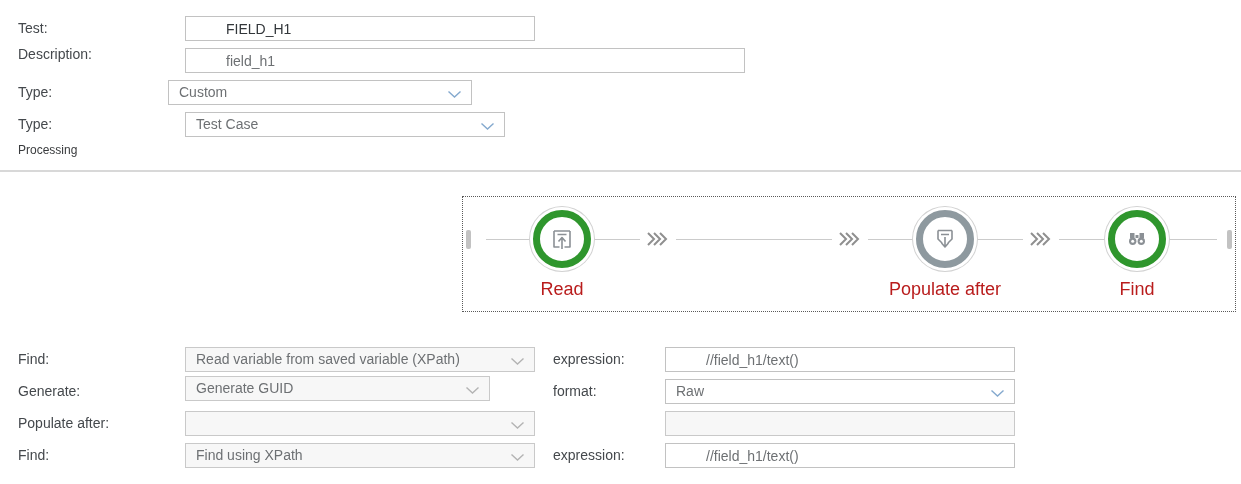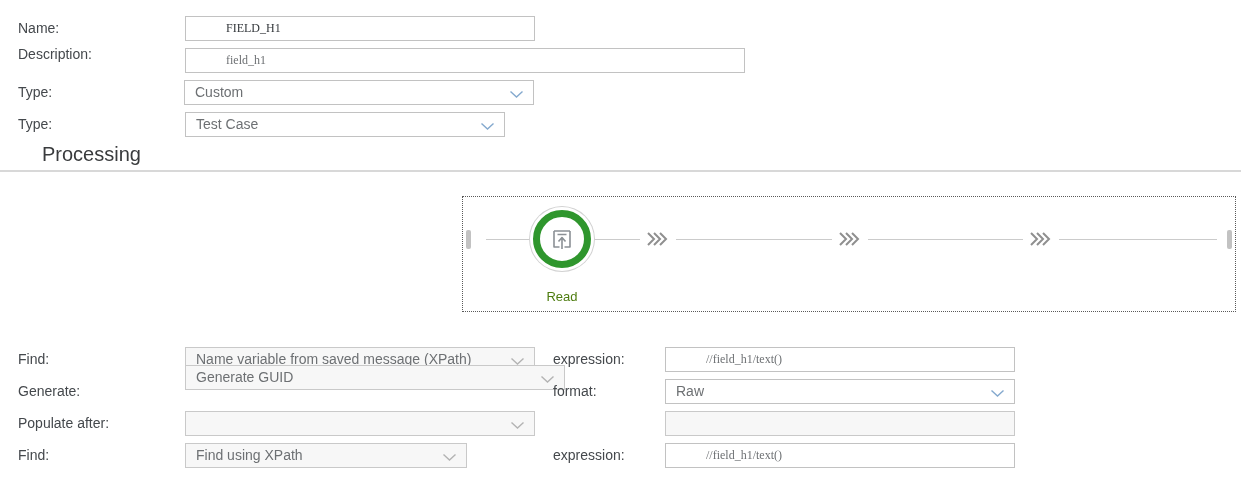--- a/index.html
+++ b/index.html
@@ -5,61 +5,61 @@
   * { margin:0; padding:0; box-sizing:border-box; }
   body {
     width:1241px; height:484px; position:relative; overflow:hidden;
     background:#ffffff; font-family:"Liberation Sans", sans-serif; font-size:14px;
   }
   .lbl { position:absolute; left:18px; height:25px; line-height:25px; color:#44484c; }
   .ctl { position:absolute; height:25px; border:1px solid #c2c2c2; background:#fff;
          padding:0 26px 0 10px; line-height:23px; color:#6d7073; white-space:nowrap;
          overflow:hidden; }
   .ctl.inputpad { padding-right:10px; }
-  input.ctl { font-family:Liberation Serif, serif; font-size:12px; outline:none;padding-left:40px; }
+  input.ctl { font-family:Liberation Sans, sans-serif; font-size:14px; outline:none;padding-left:40px; }
   .dark { color:#32363a; }
   .disabled { background:#f7f7f7; border-color:#c9c9c9; }
   .chev { position:absolute; right:9px; top:9px; }
   .chev polyline { fill:none; stroke:#84a9ce; stroke-width:1.4; }
   .chev.gray polyline { stroke:#b3b3b3; }
 
-  .section-title { position:absolute; left:18px; top:143px; font-size:20px; color:#393b3d;margin-left:24px; }
+  .section-title { position:absolute; left:18px; top:143px; font-size:12px; color:#393b3d; }
   .divider { position:absolute; left:0; top:170px; width:1241px; height:2px; background:#d8d8d8; }
 
   .flowpanel { position:absolute; left:462px; top:196px; width:774px; height:116px;
                border:1px dotted #5a5a5a; background:#fff; }
   .flowline { position:absolute; left:23px; top:42px; width:731px; height:1px; background:#cbcbcb; }
   .handle { position:absolute; top:33px; width:5px; height:19px; background:#c2c2c2; border-radius:2px; }
   .handle.left { left:3px; } .handle.right { right:3px; }
 
   .step { position:absolute; top:13px; width:150px; text-align:center; }
   .node { width:58px; height:58px; border-radius:50%; border:7px solid #2f962d; background:#fff;
           margin:0 auto; box-shadow:0 0 0 3px #fff, 0 0 0 4px #d2d2d2;
           display:flex; align-items:center; justify-content:center; }
   .node.inactive { border-color:#8e999f; }
   .node svg { display:block; }
   .node svg .st { fill:none; stroke:#8b9095; stroke-width:1.6; stroke-linejoin:round; }
   .node svg .fl { fill:#8b9095; stroke:none; }
-  .step-label { margin-top:21px; font-size:13px; color:#4d7c0f; }
+  .step-label { margin-top:11px; font-size:18px; color:#b91c1c; }
 
   .sep { position:absolute; top:42px; transform:translate(-50%,-50%);
          background:#fff; padding:2px 7px; line-height:0; }
   .sep polyline { fill:none; stroke:#8f8f8f; stroke-width:2; }
 </style>
 </head>
 <body>
 
-<div class="lbl" style="top:16px">Name:</div>
+<div class="lbl" style="top:16px">Test:</div>
 <input class="ctl inputpad dark" style="left: 185px; top: 16px; width: 350px;" value="FIELD_H1">
 
 <div class="lbl" style="top:42px">Description:</div>
 <input class="ctl inputpad" style="left: 185px; top: 48px; width: 560px;" value="field_h1">
 
 <div class="lbl" style="top:80px">Type:</div>
-<div class="ctl" style="left:184px; top:80px; width:350px">
+<div class="ctl" style="left:168px; top:80px; width:304px">
   <span>Custom</span>
   <svg class="chev" width="15" height="9" viewBox="0 0 15 9">
       <polyline points="1.5,1.5 7.5,7 13.5,1.5"></polyline>
     </svg>
 </div>
 
 <div class="lbl" style="top:112px">Type:</div>
 <div class="ctl" style="left:185px; top:112px; width:320px">
   <span>Test Case</span>
   <svg class="chev" width="15" height="9" viewBox="0 0 15 9">
@@ -95,43 +95,66 @@
 
 
   <div class="sep" style="left:387px">
     <svg width="22" height="14" viewBox="0 0 22 14">
         <polyline points="1,1 7,7 1,13"></polyline>
         <polyline points="7,1 13,7 7,13"></polyline>
         <polyline points="13,1 19,7 13,13"></polyline>
       </svg>
   </div>
 
+  <div class="step" style="left:407px">
+    <div class="node inactive">
+      <svg width="26" height="26" viewBox="-13 -13 26 26">
+        <path class="st" d="M -7 -8.5 L 7 -8.5 M -7 -8.5 L -7 0 L -3 4 M 7 -8.5 L 7 0 L 3 4 M -4 -4.5 L 4 -4.5"></path>
+        <path class="st" d="M 0 -2 L 0 7.5 M -3.5 4 L 0 8 L 3.5 4"></path>
+      </svg>
+    </div>
+    <div class="step-label">Populate after</div>
+  </div>
 
   <div class="sep" style="left:578px">
     <svg width="22" height="14" viewBox="0 0 22 14">
         <polyline points="1,1 7,7 1,13"></polyline>
         <polyline points="7,1 13,7 7,13"></polyline>
         <polyline points="13,1 19,7 13,13"></polyline>
       </svg>
   </div>
 
+  <div class="step" style="left:599px">
+    <div class="node">
+      <svg width="26" height="26" viewBox="-13 -13 26 26">
+        <path class="fl" d="M -7 -6 h 4.5 v 5 h -4.5 z"></path>
+        <path class="fl" d="M 2.5 -6 h 4.5 v 5 h -4.5 z"></path>
+        <path class="fl" d="M -1.5 -4 h 3 v 3 h -3 z"></path>
+        <circle class="fl" cx="-4.3" cy="2.2" r="3.7"></circle>
+        <circle class="fl" cx="4.3" cy="2.2" r="3.7"></circle>
+        <circle cx="-4.3" cy="2.2" r="1.5" fill="#ffffff"></circle>
+        <circle cx="4.3" cy="2.2" r="1.5" fill="#ffffff"></circle>
+      </svg>
+    </div>
+    <div class="step-label">Find</div>
+  </div>
 </div>
 
 <div class="lbl" style="top:347px">Find:</div>
 <div class="ctl disabled" style="left:185px; top:347px; width:350px">
-  <span>Name variable from saved message (XPath)</span>
+  <span>Read variable from saved variable (XPath)</span>
   <svg class="chev gray" width="15" height="9" viewBox="0 0 15 9">
       <polyline points="1.5,1.5 7.5,7 13.5,1.5"></polyline>
     </svg>
 </div>
 <div class="lbl" style="left:553px; top:347px">expression:</div>
 <input class="ctl inputpad" style="left: 665px; top: 347px; width: 350px;" value="//field_h1/text()">
 
 <div class="lbl" style="top:379px">Generate:</div>
-<div class="ctl disabled" style="left:185px; top:365px; width:380px">
+<div class="ctl disabled" style="left:185px; top:376px; width:305px">
   <span>Generate GUID</span>
   <svg class="chev gray" width="15" height="9" viewBox="0 0 15 9">
       <polyline points="1.5,1.5 7.5,7 13.5,1.5"></polyline>
     </svg>
 </div>
 <div class="lbl" style="left:553px; top:379px">format:</div>
 <div class="ctl" style="left:665px; top:379px; width:350px">
   <span>Raw</span>
   <svg class="chev" width="15" height="9" viewBox="0 0 15 9">
       <polyline points="1.5,1.5 7.5,7 13.5,1.5"></polyline>
@@ -141,20 +164,20 @@
 <div class="lbl" style="top:411px">Populate after:</div>
 <div class="ctl disabled" style="left:185px; top:411px; width:350px">
   <span></span>
   <svg class="chev gray" width="15" height="9" viewBox="0 0 15 9">
       <polyline points="1.5,1.5 7.5,7 13.5,1.5"></polyline>
     </svg>
 </div>
 <input class="ctl inputpad disabled" style="left: 665px; top: 411px; width: 350px;" value="">
 
 <div class="lbl" style="top:443px">Find:</div>
-<div class="ctl disabled" style="left:185px; top:443px; width:282px">
+<div class="ctl disabled" style="left:185px; top:443px; width:350px">
   <span>Find using XPath</span>
   <svg class="chev gray" width="15" height="9" viewBox="0 0 15 9">
       <polyline points="1.5,1.5 7.5,7 13.5,1.5"></polyline>
     </svg>
 </div>
 <div class="lbl" style="left:553px; top:443px">expression:</div>
 <input class="ctl inputpad" style="left: 665px; top: 443px; width: 350px;" value="//field_h1/text()">
 
 </body></html>

